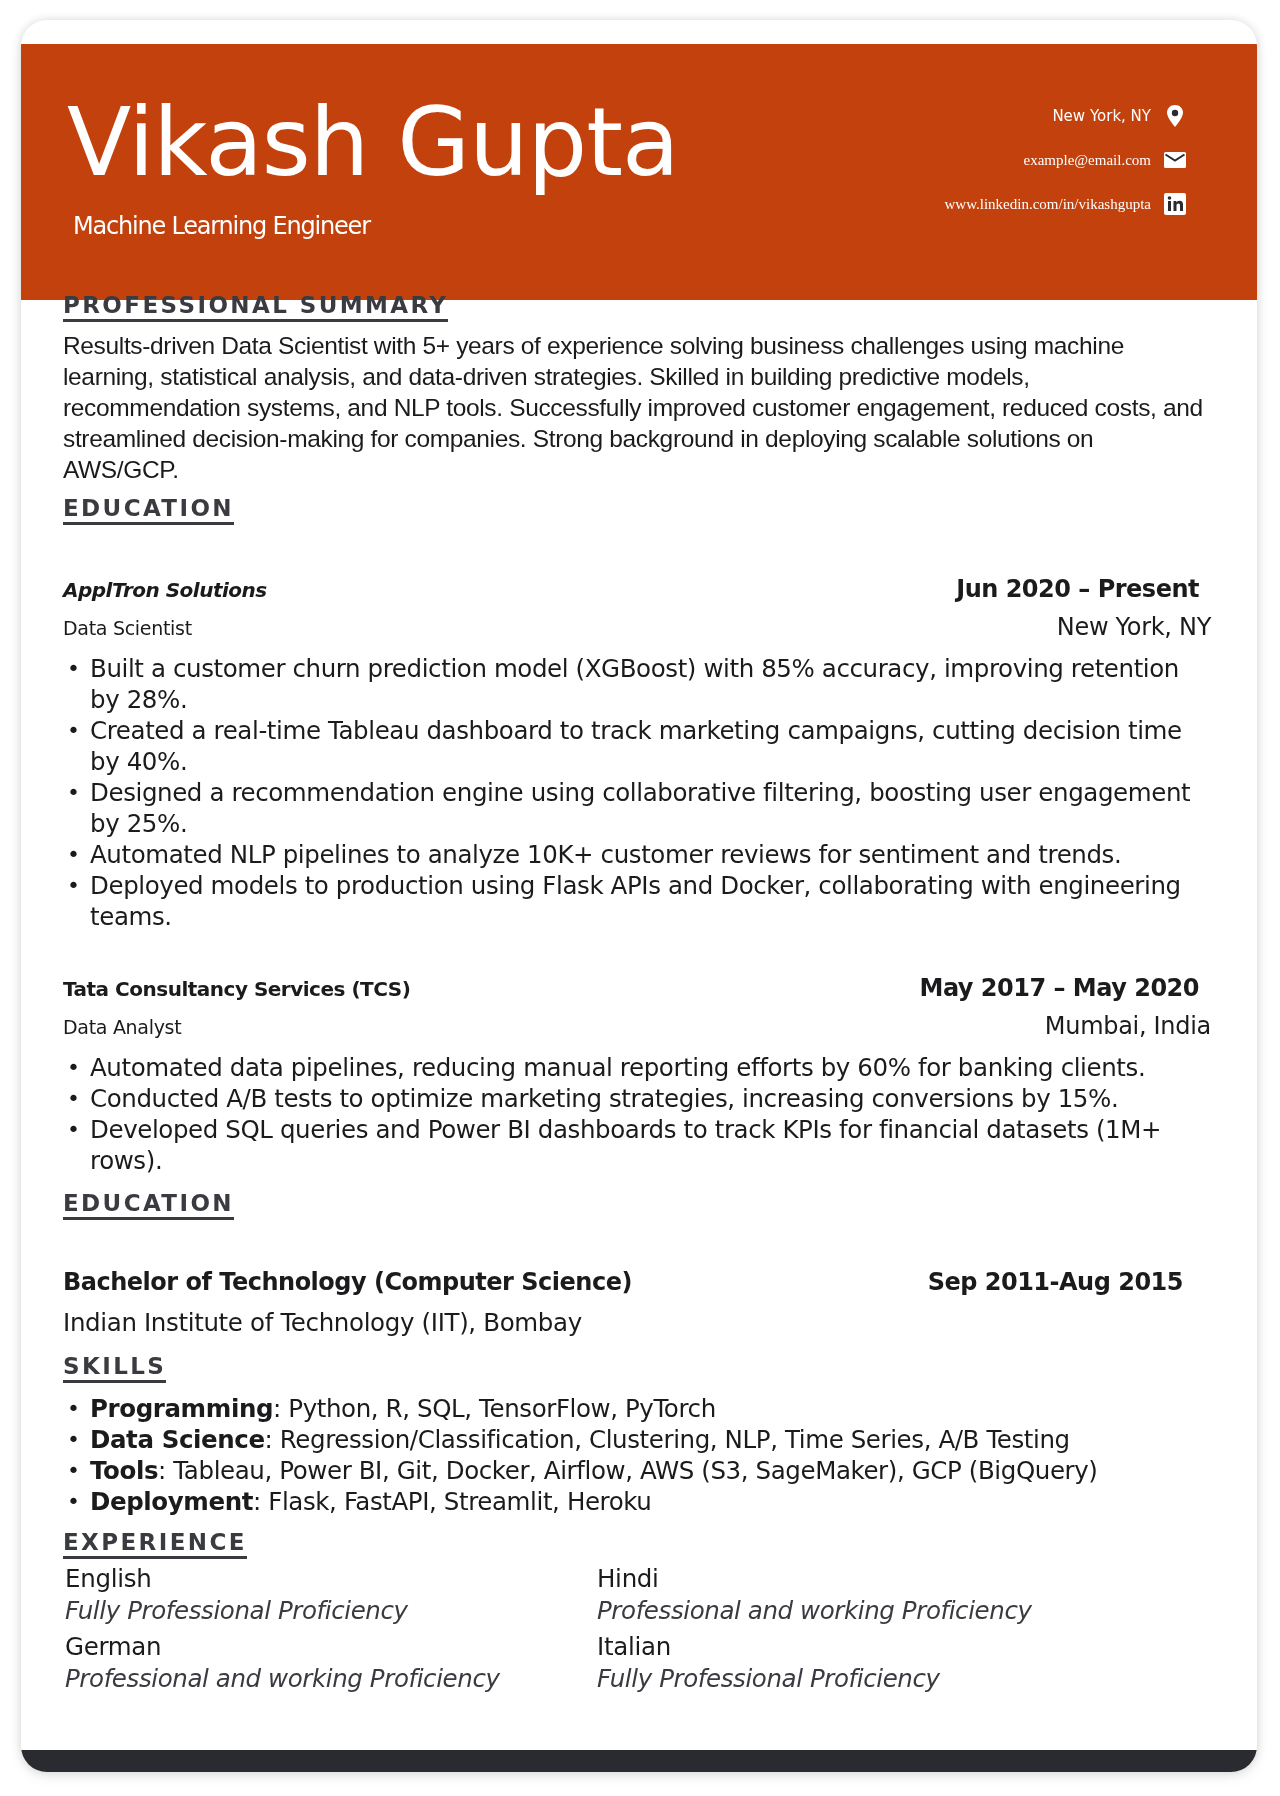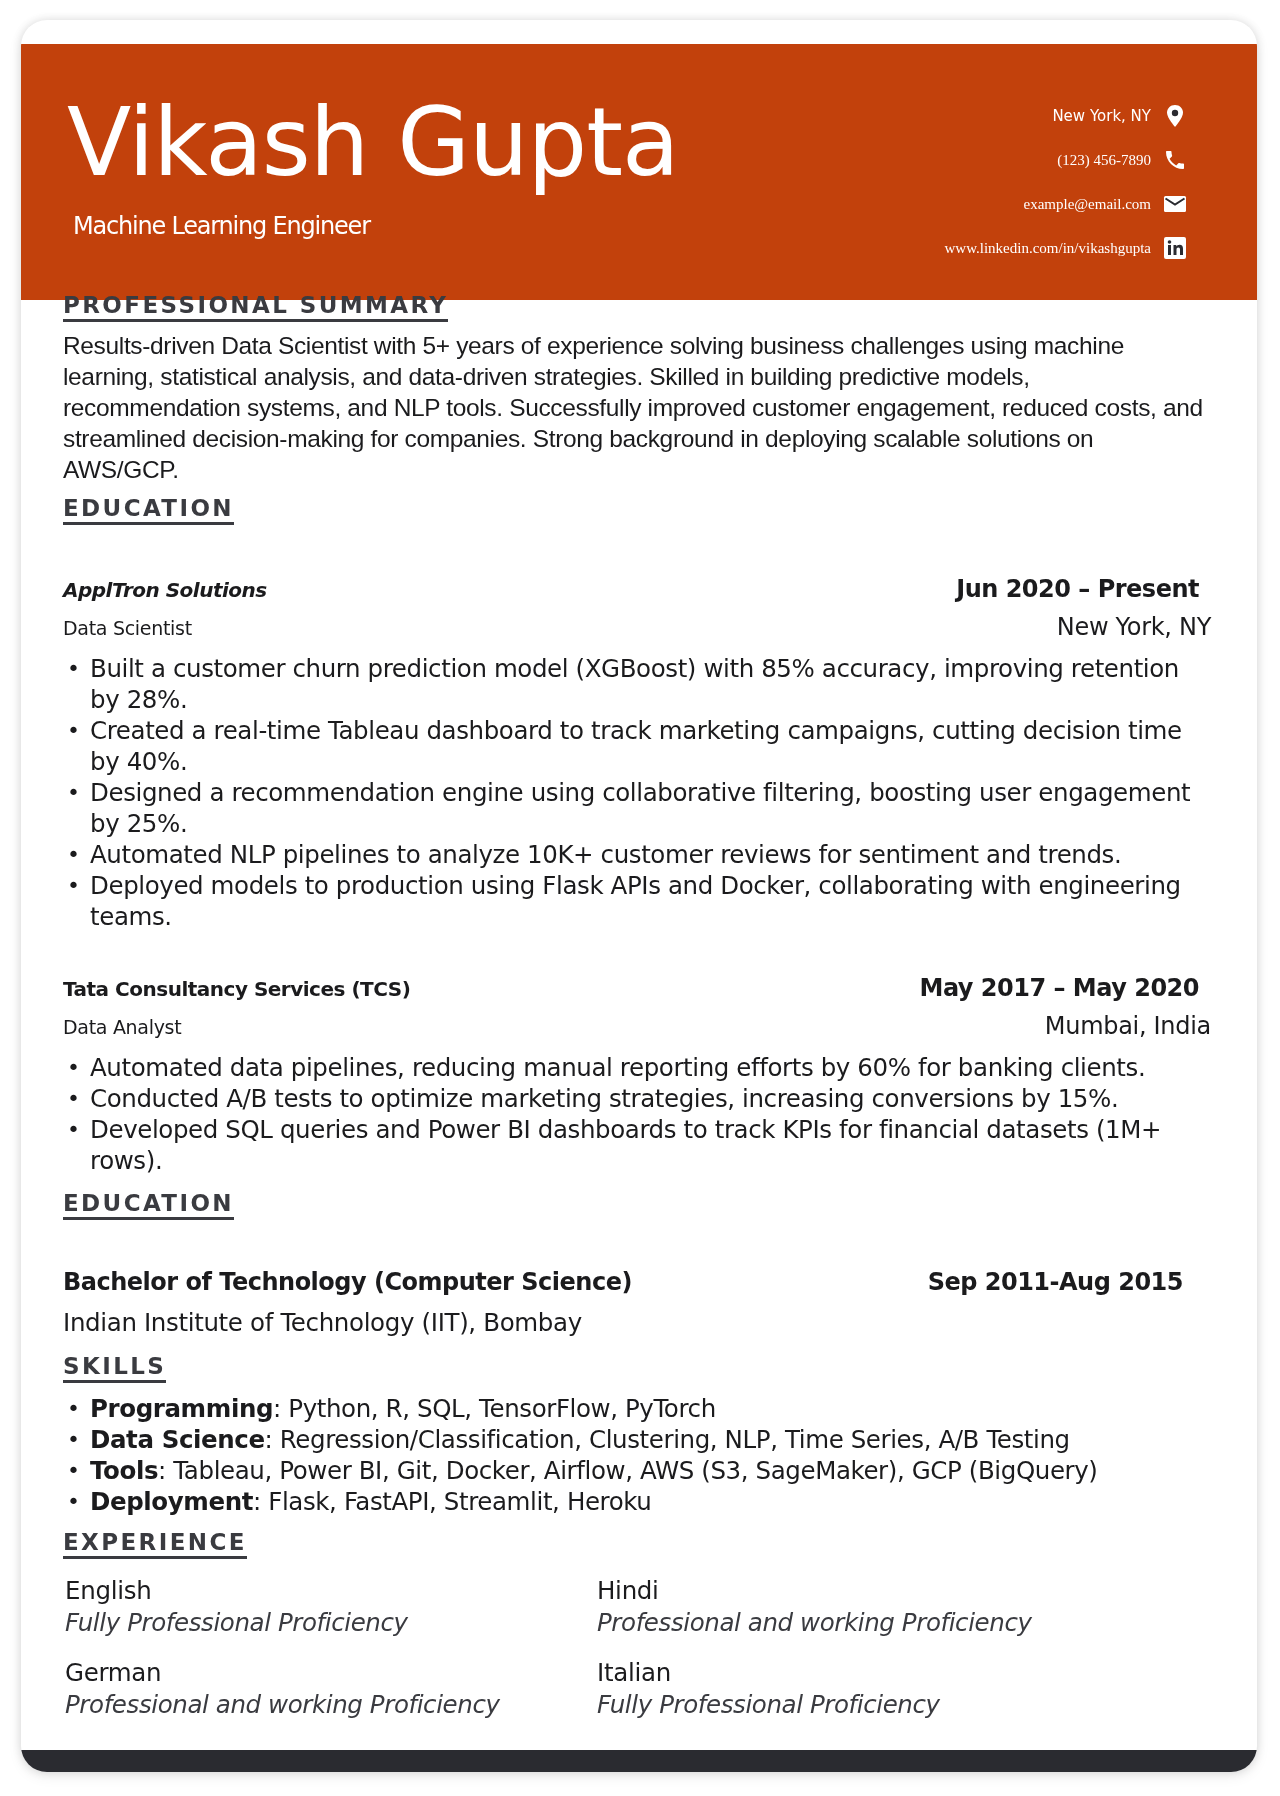--- a/index.html
+++ b/index.html
@@ -30,46 +30,38 @@
   .job-sub { display: flex; justify-content: space-between; align-items: baseline; margin-top: 10px; }
   .job-role { font-size: 19px; font-family: "DejaVu Sans", sans-serif; letter-spacing: -0.3px; }
   .job-loc { font-size: 24px; font-family: "DejaVu Sans", sans-serif; letter-spacing: -0.3px; margin-right: 2px; }
   ul.bullets { list-style: none; margin-top: 12px; }
   ul.bullets li { position: relative; padding-left: 27px; font-size: 24.5px; line-height: 31px; font-family: "DejaVu Sans", sans-serif; letter-spacing: -0.4px; width: 1140px; }
   ul.bullets li::before { content: "\2022"; position: absolute; left: 4px; top: 0; font-size: 22px; }
   .section { margin-top: 14px; }
   .edu-degree { font-size: 24px; font-weight: bold; font-family: "DejaVu Sans", sans-serif; letter-spacing: -0.5px; }
   .edu-school { font-size: 24.5px; font-family: "DejaVu Sans", sans-serif; letter-spacing: -0.35px; margin-top: 12px; }
   .skills li b { font-weight: bold; }
-  .lang-grid { display: grid; grid-template-columns: 532px 532px; row-gap: 18px; margin-top: 16px; padding-left: 2px; }
+  .lang-grid { display: grid; grid-template-columns: 532px 532px; row-gap: 4px; margin-top: 4px; padding-left: 2px; }
   .lang-name { font-size: 24.5px; font-family: "DejaVu Sans", sans-serif; letter-spacing: -0.3px; line-height: 31px; }
   .lang-level { font-size: 24.5px; font-style: italic; font-family: "DejaVu Sans", sans-serif; color: #3a3b40; letter-spacing: -0.4px; line-height: 33px; }
 </style>
 </head>
 <body>
 
 <div class="card">
   <div class="header">
     <div class="name">Vikash Gupta</div>
     <div class="role">Machine Learning Engineer</div>
     <div class="contacts">
       <div class="contact">
         <span class="contact-text sans">New York, NY</span>
         <span class="contact-icon">
           <svg width="20" height="24" viewBox="0 0 20 24">
               <path d="M10 1C5.3 1 2 4.5 2 8.8 2 14 10 23 10 23s8-9 8-14.2C18 4.5 14.7 1 10 1z" fill="#fff"></path>
               <circle cx="10" cy="9" r="3.2" fill="#2a2b30"></circle>
-            </svg>
-        </span>
-      </div>
-      <div class="contact">
-        <span class="contact-text">(123) 456-7890</span>
-        <span class="contact-icon">
-          <svg width="24" height="24" viewBox="0 0 24 24">
-              <path d="M6.6 10.8c1.4 2.8 3.8 5.1 6.6 6.6l2.2-2.2c.3-.3.7-.4 1-.2 1.1.4 2.3.6 3.6.6.6 0 1 .4 1 1V20c0 .6-.4 1-1 1C10.6 21 3 13.4 3 4c0-.6.4-1 1-1h3.5c.6 0 1 .4 1 1 0 1.3.2 2.5.6 3.6.1.3 0 .7-.2 1l-2.3 2.2z" fill="#fff"></path>
             </svg>
         </span>
       </div>
       <div class="contact">
         <span class="contact-text">example@email.com</span>
         <span class="contact-icon">
           <svg width="24" height="20" viewBox="0 0 24 20">
               <rect x="1" y="2" width="22" height="16" rx="1.5" fill="#fff"></rect>
               <path d="M2.5 4.5 12 10.5 21.5 4.5" stroke="#2a2b30" stroke-width="2" fill="none"></path>
             </svg>

